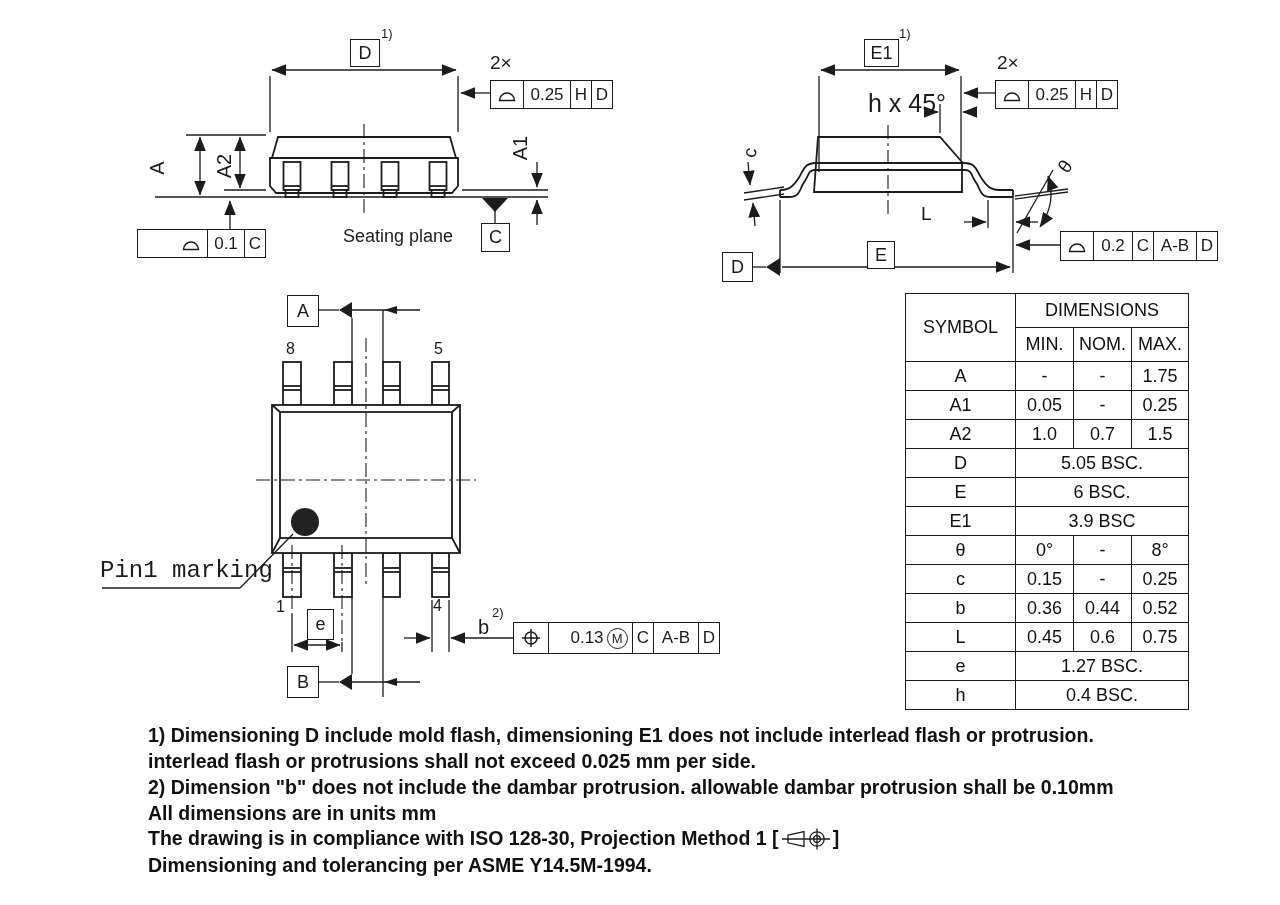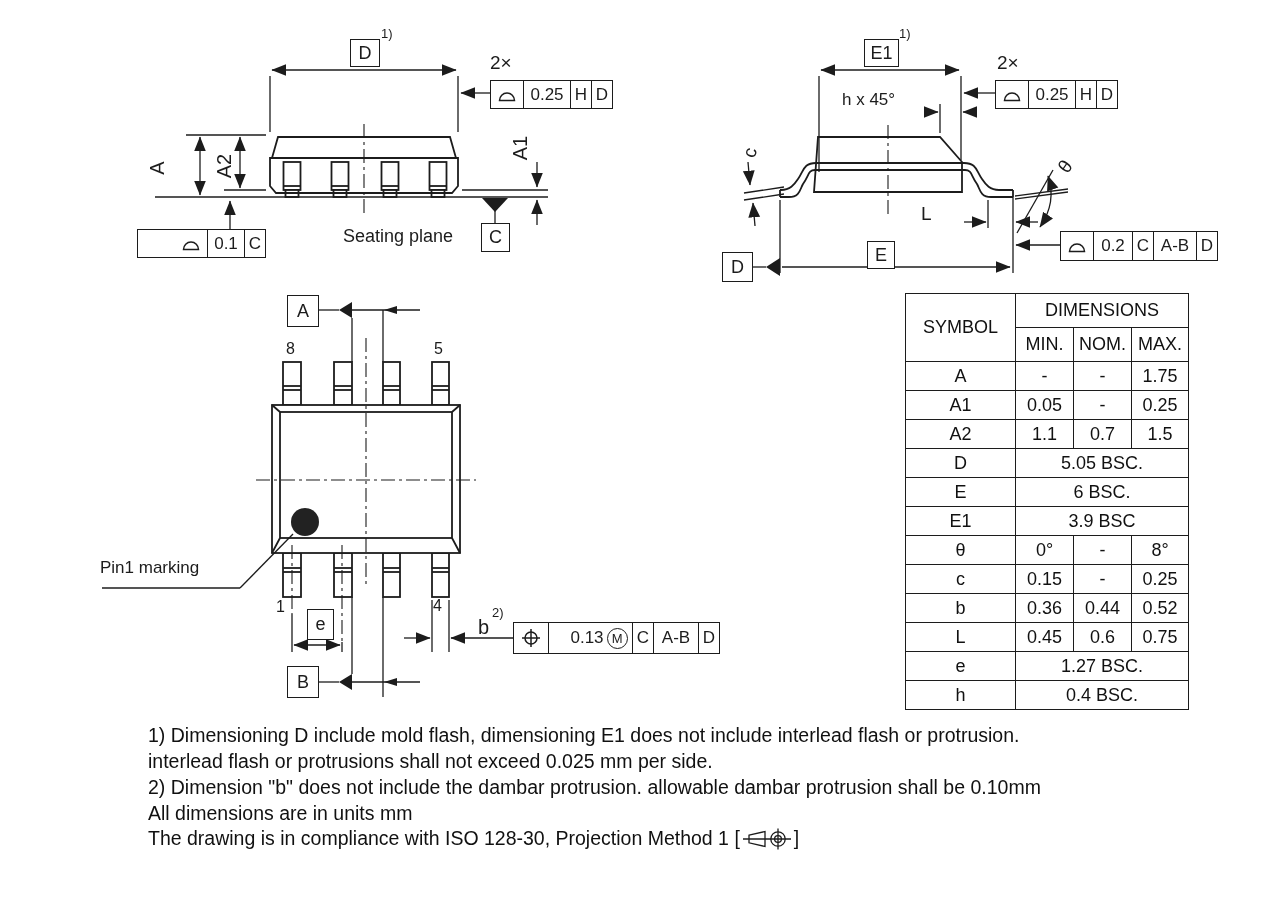--- a/index.html
+++ b/index.html
@@ -11,21 +11,21 @@
          border:1.7px solid #1c1c1c;background:#fff;font-size:18px;color:#1c1c1c;}
   .sup{position:absolute;font-size:13px;color:#1c1c1c;}
   .rot90{transform:rotate(-90deg);transform-origin:center;}
   .fcf{position:absolute;display:flex;align-items:stretch;background:#fff;
        border:1.7px solid #1c1c1c;font-size:17px;color:#1c1c1c;}
   .fcf .cell{display:flex;align-items:center;justify-content:center;padding:0 3px;
              border-left:1.7px solid #1c1c1c;}
   .fcf .cell:first-child{border-left:none;}
   .mcirc{display:inline-flex;align-items:center;justify-content:center;width:19px;height:19px;
          border:1.5px solid #1c1c1c;border-radius:50%;font-size:13px;margin-left:3px;}
-  .note{position:absolute;left:148px;font-size:19.5px;color:#111;white-space:nowrap;line-height:1.2;}
+  .note{position:absolute;left:148px;font-size:19.5px;color:#111;white-space:nowrap;line-height:1.2;font-weight:bold;}
   .noterow{display:flex;align-items:center;gap:2px;}
   table.dims{position:absolute;left:905px;top:293px;width:283px;border-collapse:collapse;
              table-layout:fixed;background:#fff;font-size:18px;color:#111;}
   table.dims td,table.dims th{border:1.8px solid #1c1c1c;text-align:center;font-weight:normal;
              padding:0;height:28px;overflow:hidden;}
   table.dims th{height:33px;}
 </style>
 </head>
 <body>
 
@@ -242,21 +242,21 @@
         </svg>
   </div>
   <div class="cell" style="width:30px;">0.1</div>
   <div class="cell" style="width:14px;">C</div>
 </div>
 
 <div class="boxed" style="left:864px;top:39px;width:33px;height:26px;">
       <span>E1</span>
     </div>
 <span class="sup" style="left:899px;top:26px;">1)</span>
-<div class="lbl" style="left:842px;top:91px;font-size:17px;">h x 45°</div>
+<div class="lbl" style="left:868px;top:91px;font-size:25px;">h x 45°</div>
 <div class="lbl" style="left:997px;top:53px;font-size:19px;">2×</div>
 
 <div class="fcf" style="left:995px;top:80px;height:27px;">
   <div class="cell" style="width:26px;">
     <svg width="20" height="18" viewBox="0 0 20 18">
           <path d="M2.5,14.5 A7.5,7.5 0 0 1 17.5,14.5 Z" fill="none" stroke="#1c1c1c" stroke-width="1.5"></path>
         </svg>
   </div>
   <div class="cell" style="width:40px;">0.25</div>
   <div class="cell" style="width:14px;">H</div>
@@ -313,21 +313,21 @@
   </div>
   <div class="cell" style="width:60px;padding-left:20px;">
     <span>0.13</span>
     <span class="mcirc">M</span>
   </div>
   <div class="cell" style="width:14px;">C</div>
   <div class="cell" style="width:38px;">A-B</div>
   <div class="cell" style="width:14px;">D</div>
 </div>
 
-<div class="lbl" style="left:100px;top:559px;font-size:17px;">Pin1 marking</div>
+<div class="lbl" style="left:100px;top:559px;font-size:24px;font-family:Liberation Mono, monospace;">Pin1 marking</div>
 
 <table class="dims">
   <colgroup>
         <col style="width:110px">
         <col style="width:58px">
         <col style="width:58px">
         <col style="width:57px">
       </colgroup>
   <tbody>
         <tr>
@@ -346,21 +346,21 @@
           <td>1.75</td>
         </tr>
   <tr>
           <td>A1</td>
           <td>0.05</td>
           <td>-</td>
           <td>0.25</td>
         </tr>
   <tr>
           <td>A2</td>
-          <td>1.1</td>
+          <td>1.0</td>
           <td>0.7</td>
           <td>1.5</td>
         </tr>
   <tr>
           <td>D</td>
           <td colspan="3">5.05 BSC.</td>
         </tr>
   <tr>
           <td>E</td>
           <td colspan="3">6 BSC.</td>
@@ -412,14 +412,15 @@
   <span>The drawing is in compliance with ISO 128-30, Projection Method 1 [</span>
   <svg width="50" height="24" viewBox="0 0 50 24">
     <line x1="1" y1="12" x2="49" y2="12" stroke="#1c1c1c" stroke-width="1.3"></line>
     <path d="M7,8.2 L23,4.5 L23,19.5 L7,15.8 Z" fill="none" stroke="#1c1c1c" stroke-width="1.3"></path>
     <circle cx="36" cy="12" r="7.2" fill="none" stroke="#1c1c1c" stroke-width="1.3"></circle>
     <circle cx="36" cy="12" r="3.4" fill="none" stroke="#1c1c1c" stroke-width="1.3"></circle>
     <line x1="36" y1="1.5" x2="36" y2="22.5" stroke="#1c1c1c" stroke-width="1.3"></line>
   </svg>
   <span>]</span>
 </div>
+<div class="note" style="top:854px;">Dimensioning and tolerancing per  ASME Y14.5M-1994.</div>
 
 </div>
 
 </body></html>

